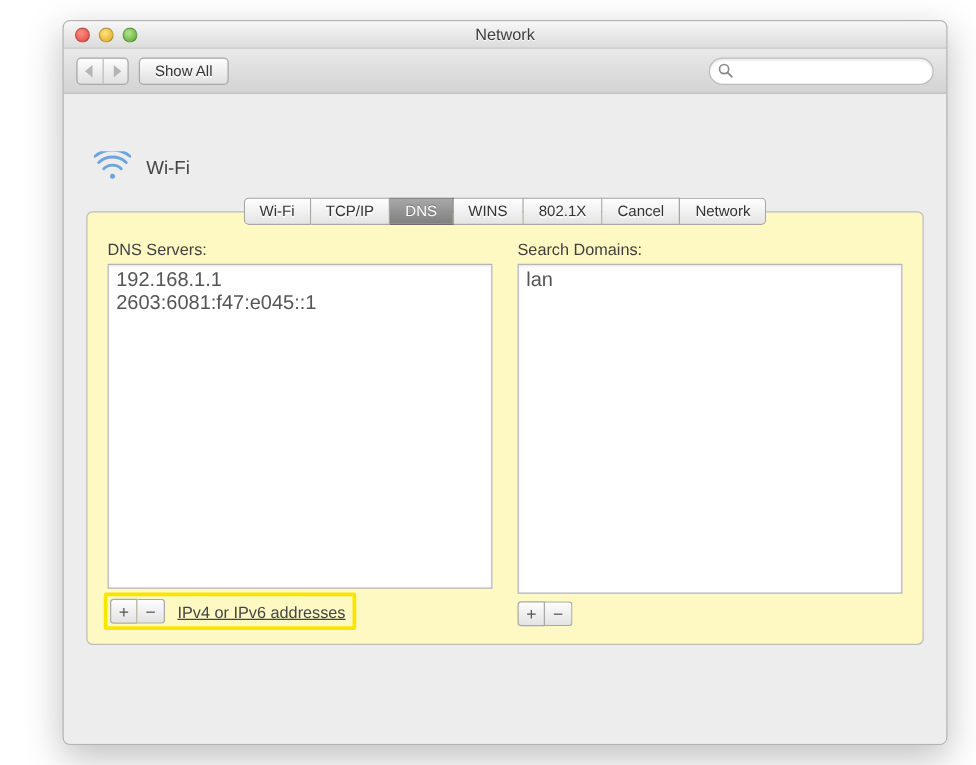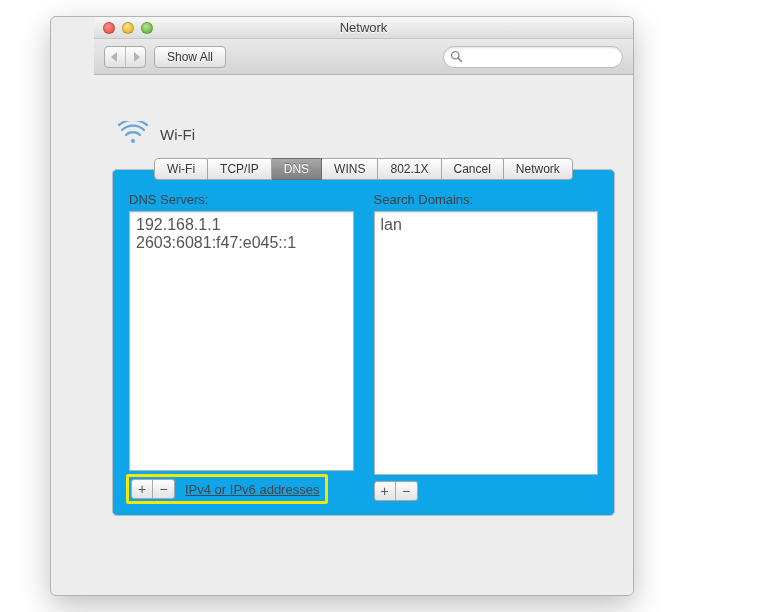--- a/index.html
+++ b/index.html
@@ -9,28 +9,27 @@
       background: #fff;
       width: 781px;
       height: 612px;
       position: relative;
       overflow: hidden;
     }
     .window {
       position: absolute;
       left: 50px;
       top: 16px;
-      width: 584px;
+      width: 708px;
       height: 580px;
       background: #ededed;
       border: 1px solid #b3b3b3;
       border-radius: 6px;
       box-shadow: 0 10px 30px rgba(0,0,0,0.25);
       overflow: hidden;
-      padding-left: 43px;
     }
     .titlebar {
       height: 22px;
       background: linear-gradient(#f7f7f7, #dcdcdc);
       border-bottom: 1px solid #c4c4c4;
       display: flex;
       align-items: center;
       position: relative;
     }
     .traffic-lights {
@@ -168,21 +167,21 @@
     .tab:last-child  { border-radius: 0 4px 4px 0; }
     .tab.selected {
       background: linear-gradient(#a8a8a8, #7f7f7f);
       color: #fff;
       text-shadow: 0 -1px 0 rgba(0,0,0,0.3);
       border-color: #6c6c6c;
     }
     .tab-panel-frame {
       border: 1px solid #bcbcbc;
       border-radius: 5px;
-      background: #0ea5e9;
+      background: #fef9c3;
       margin-top: -11px;
       padding: 22px 16px 14px 16px;
       position: relative;
       z-index: 1;
     }
     .columns {
       display: flex;
       gap: 20px;
     }
     .col { flex: 1; display: flex; flex-direction: column; }

